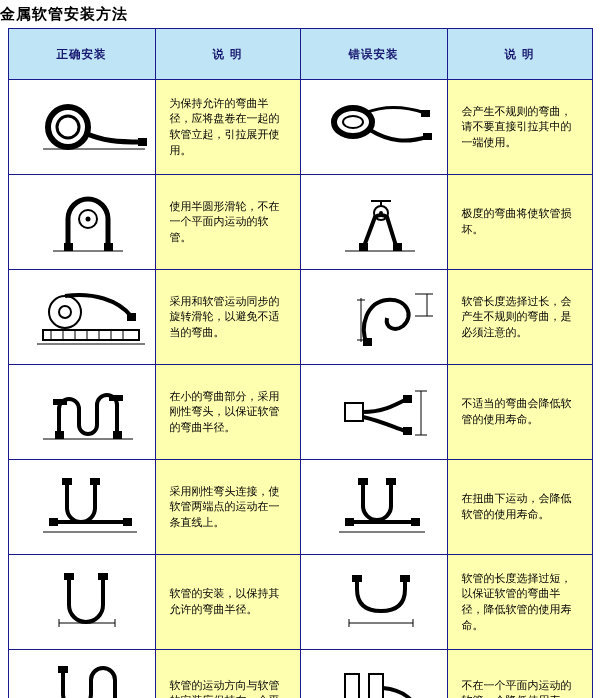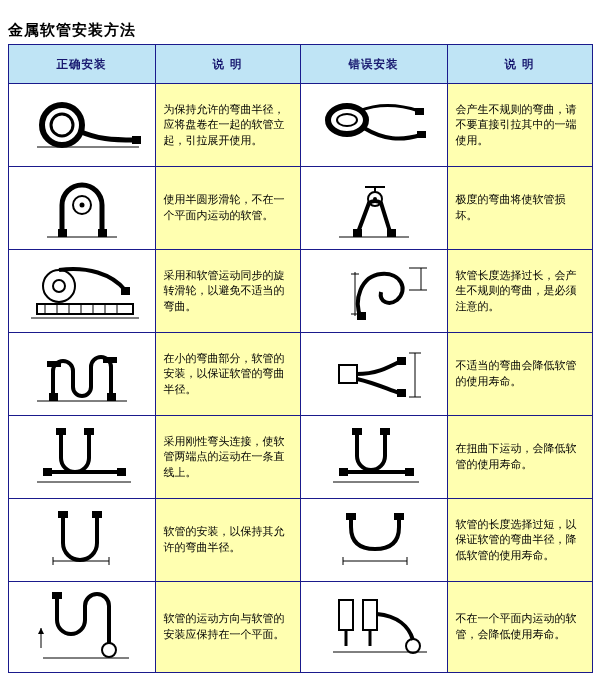--- a/index.html
+++ b/index.html
@@ -11,33 +11,32 @@
     width: 600px;
     height: 698px;
     font-family: "DejaVu Sans", "Liberation Sans", sans-serif;
     color: #000000;
     overflow: hidden;
   }
   #page-title {
     font-size: 15px;
     font-weight: bold;
     letter-spacing: 1px;
-    padding: 5px 0 4px 8px;
+    padding: 5px 0 4px 0;
     color: #000;
-    margin-top: 16px;
   }
   table.guide {
     border-collapse: collapse;
     width: 584px;
     margin: 0 auto;
     table-layout: fixed;
   }
   table.guide td, table.guide th {
     border: 1px solid #1a1a8c;
-    padding: 8px;
+    padding: 14px;
     vertical-align: middle;
   }
   thead th {
     background: #bfe4f5;
     color: #16166e;
     font-size: 11.5px;
     font-weight: bold;
     height: 22px;
     text-align: center;
     letter-spacing: 1px;
@@ -175,21 +174,21 @@
       <td class="img-cell">
         <svg class="fig" width="134" height="62" viewBox="0 0 134 62">
           <path d="M36 56 L36 28 A10 10 0 0 1 56 28 L56 44 A9 9 0 0 0 74 44 L74 24 A10 10 0 0 1 94 24 L94 56" fill="none" stroke="#000" stroke-width="4"></path>
           <rect x="32" y="50" width="9" height="8" fill="#000"></rect>
           <rect x="90" y="50" width="9" height="8" fill="#000"></rect>
           <rect x="30" y="18" width="14" height="6" fill="#000"></rect>
           <rect x="86" y="14" width="14" height="6" fill="#000"></rect>
           <line x1="20" y1="58" x2="110" y2="58" stroke="#000" stroke-width="1"></line>
         </svg>
       </td>
-      <td class="txt-cell">在小的弯曲部分，软管的安装，以保证软管的弯曲半径。</td>
+      <td class="txt-cell">在小的弯曲部分，采用刚性弯头，以保证软管的弯曲半径。</td>
       <td class="img-cell">
         <svg class="fig" width="134" height="62" viewBox="0 0 134 62">
           <rect x="30" y="22" width="18" height="18" fill="none" stroke="#000" stroke-width="2"></rect>
           <path d="M48 31 C68 31 80 24 92 18" fill="none" stroke="#000" stroke-width="4"></path>
           <rect x="88" y="14" width="9" height="8" fill="#000"></rect>
           <path d="M48 36 C66 40 78 46 90 50" fill="none" stroke="#000" stroke-width="4"></path>
           <rect x="88" y="46" width="9" height="8" fill="#000"></rect>
           <line x1="100" y1="10" x2="112" y2="10" stroke="#000" stroke-width="1"></line>
           <line x1="100" y1="54" x2="112" y2="54" stroke="#000" stroke-width="1"></line>
           <line x1="106" y1="10" x2="106" y2="54" stroke="#000" stroke-width="1"></line>

